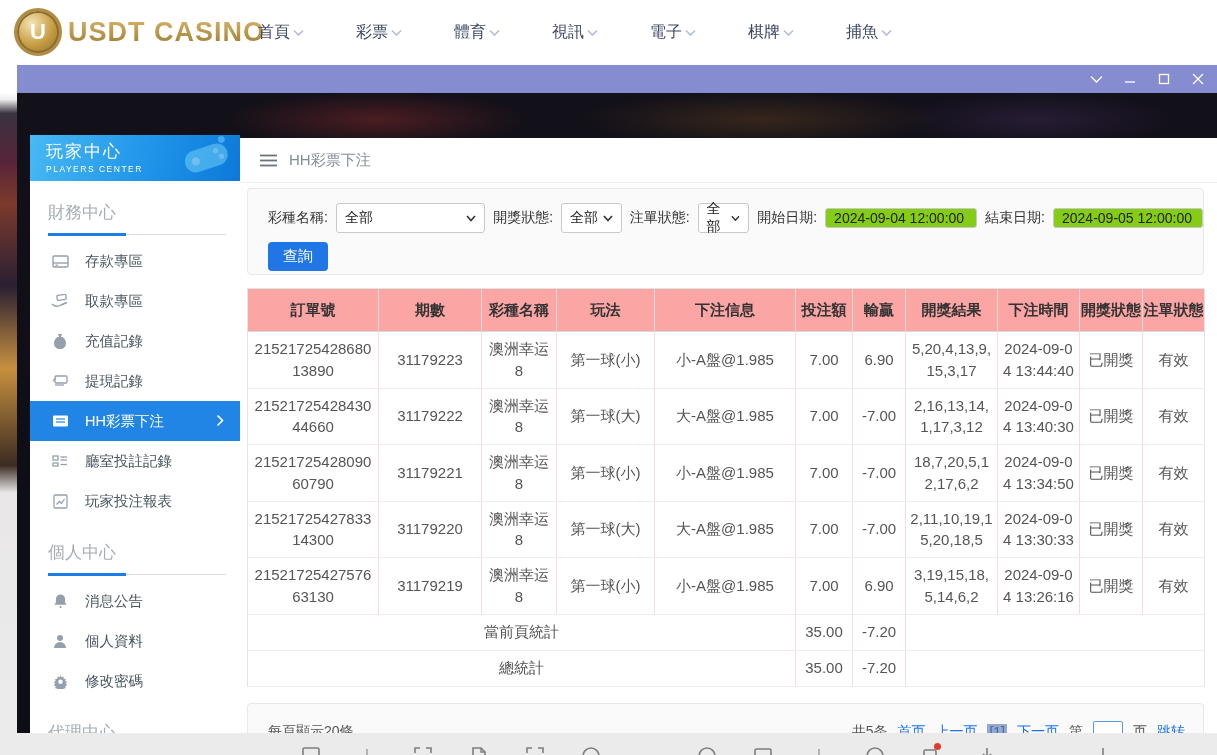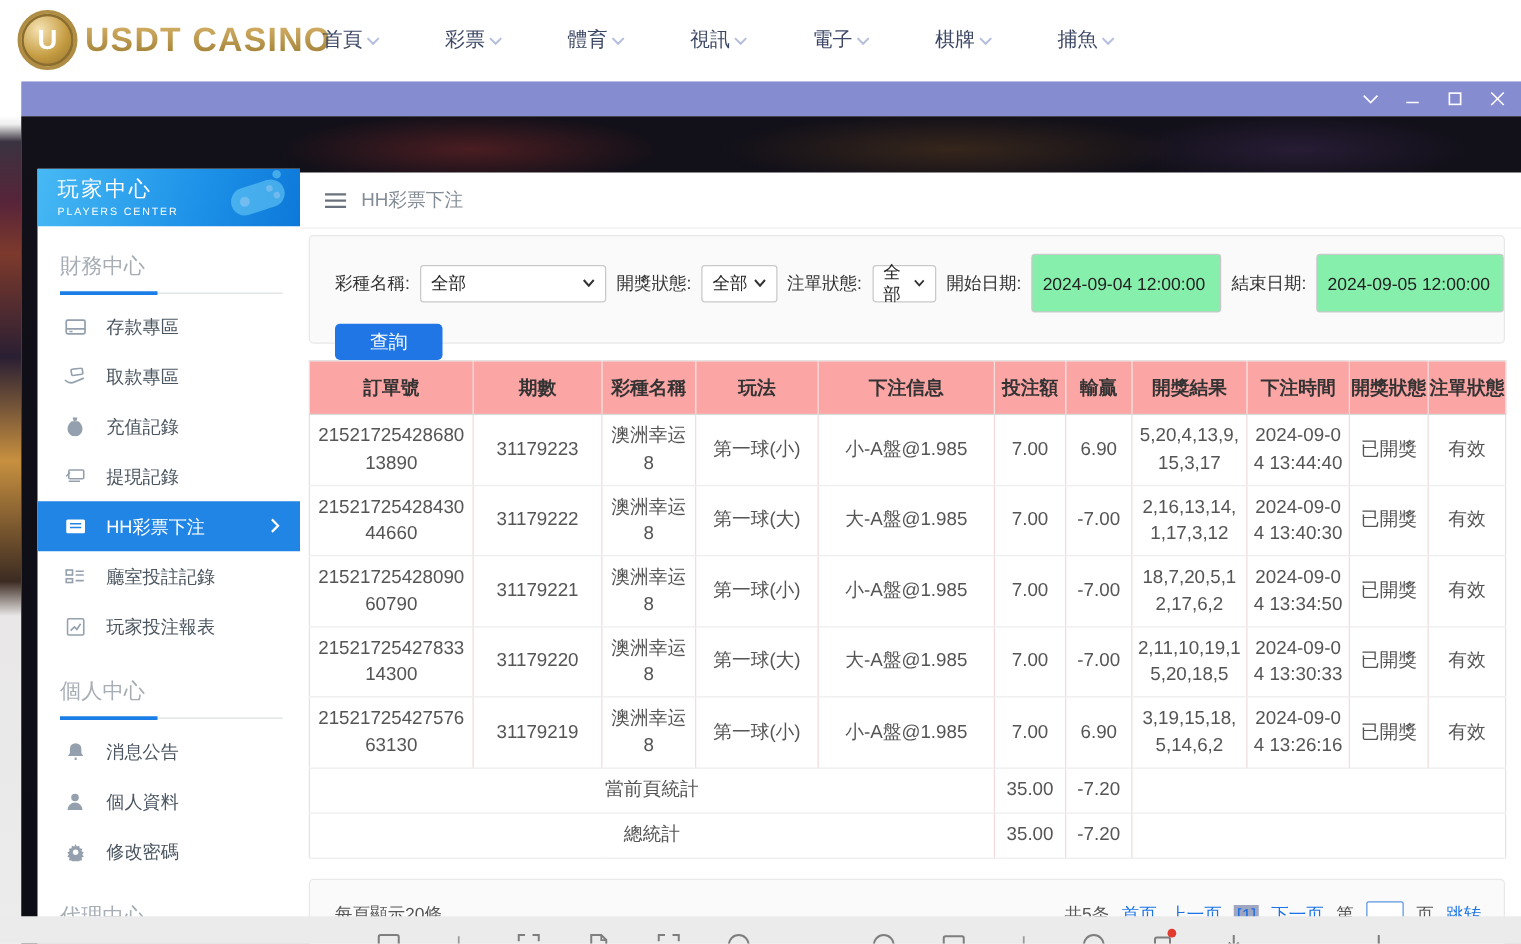--- a/index.html
+++ b/index.html
@@ -56,24 +56,24 @@
   
   .main { position:absolute; left:223px; top:45px; width:977px; height:623px; background:#fff; }
   .main-header { height:45px; border-bottom:1px solid #f0f0f0; display:flex; align-items:center; gap:12px;
     padding-left:20px; color:#848c96; font-size:15px; }
   .panel { position:absolute; left:7px; width:957px; background:#fafafa; border:1px solid #e8e8e8; border-radius:4px; }
   .filter-panel { top:50px; height:87px; padding:14px 0 0 20px; }
   .filter-row { display:flex; align-items:center; gap:8px; flex-wrap:nowrap; }
   .f-label { font-size:14px; color:#333; white-space:nowrap; }
   .f-select { height:30px; background:#fff; border:1px solid #c9c9c9; border-radius:3px; display:flex;
     align-items:center; justify-content:space-between; padding:0 8px; font-size:14px; color:#222; cursor:pointer; }
-  .f-input { height:47px; background:#86efac; border:1px solid #c9c9c9; border-radius:3px; padding:0 8px;
+  .f-input { height:20px; background:#84cc16; border:1px solid #c9c9c9; border-radius:3px; padding:0 8px;
     font-size:14px; color:#222; font-family:"Liberation Sans","DejaVu Sans",sans-serif; }
   .btn-search { margin-top:9px; background:#2176e5; color:#fff; border:none; border-radius:4px; height:29px;
-    padding:0 28px; font-size:15px; cursor:pointer; font-family:inherit; }
+    padding:0 15px; font-size:15px; cursor:pointer; font-family:inherit; }
 
   
   .bet-table { position:absolute; left:7px; top:150px; width:957px; border-collapse:collapse; table-layout:fixed;
     border:1px solid #e3e3e3; }
   .bet-table th { background:#fca5a5; font-size:15px; font-weight:700; color:#333; height:43px;
     border-bottom:1px solid #d8d8d8; border-right:1px solid #f2dcdc; }
   .bet-table td { font-size:15px; color:#555; text-align:center; height:56px; padding:6px 3px;
     border-bottom:1px solid #ededed; border-right:1px solid #f2dcdc; word-break:break-all; line-height:1.45; }
   .bet-table th:last-child, .bet-table td:last-child { border-right:none; }
   .bet-table tr.summary td { height:36px; padding:4px 3px; }

